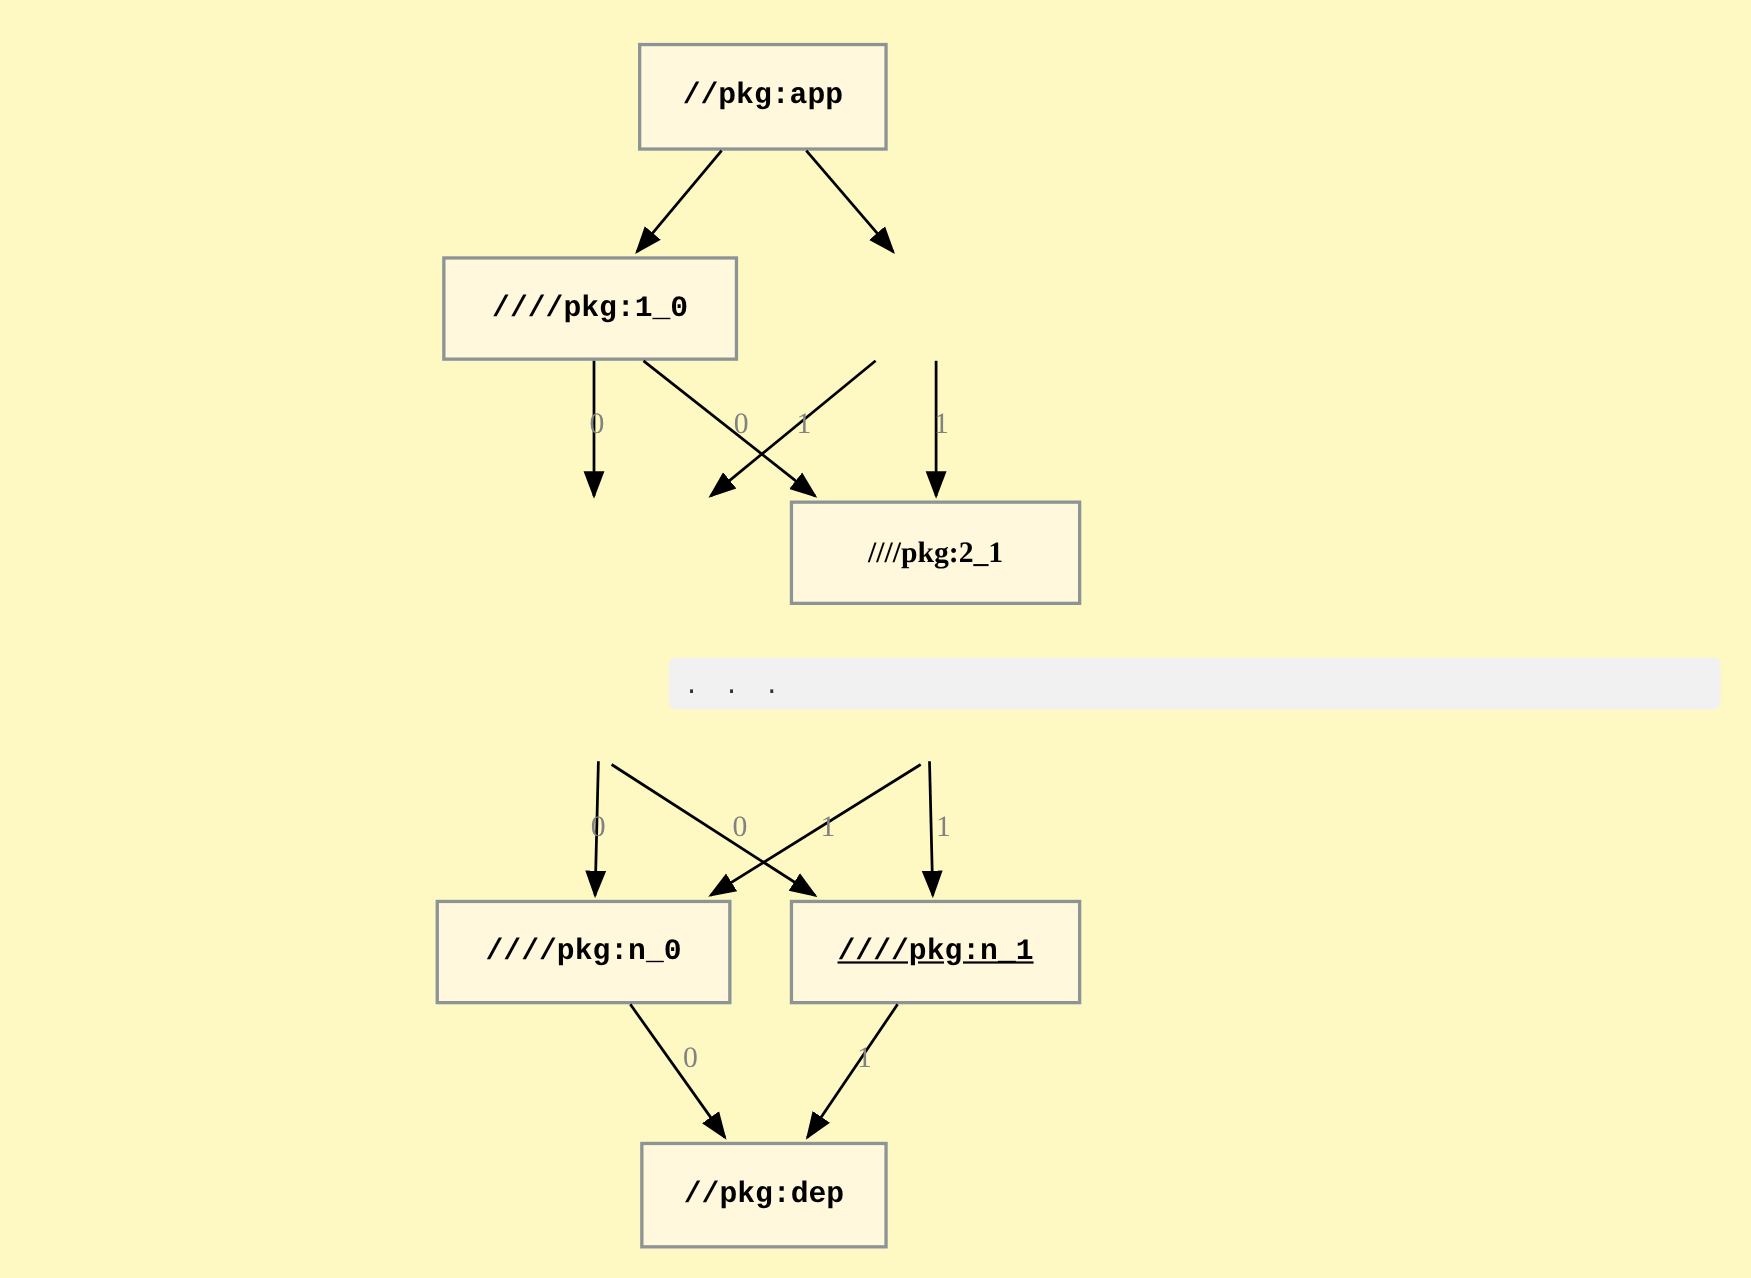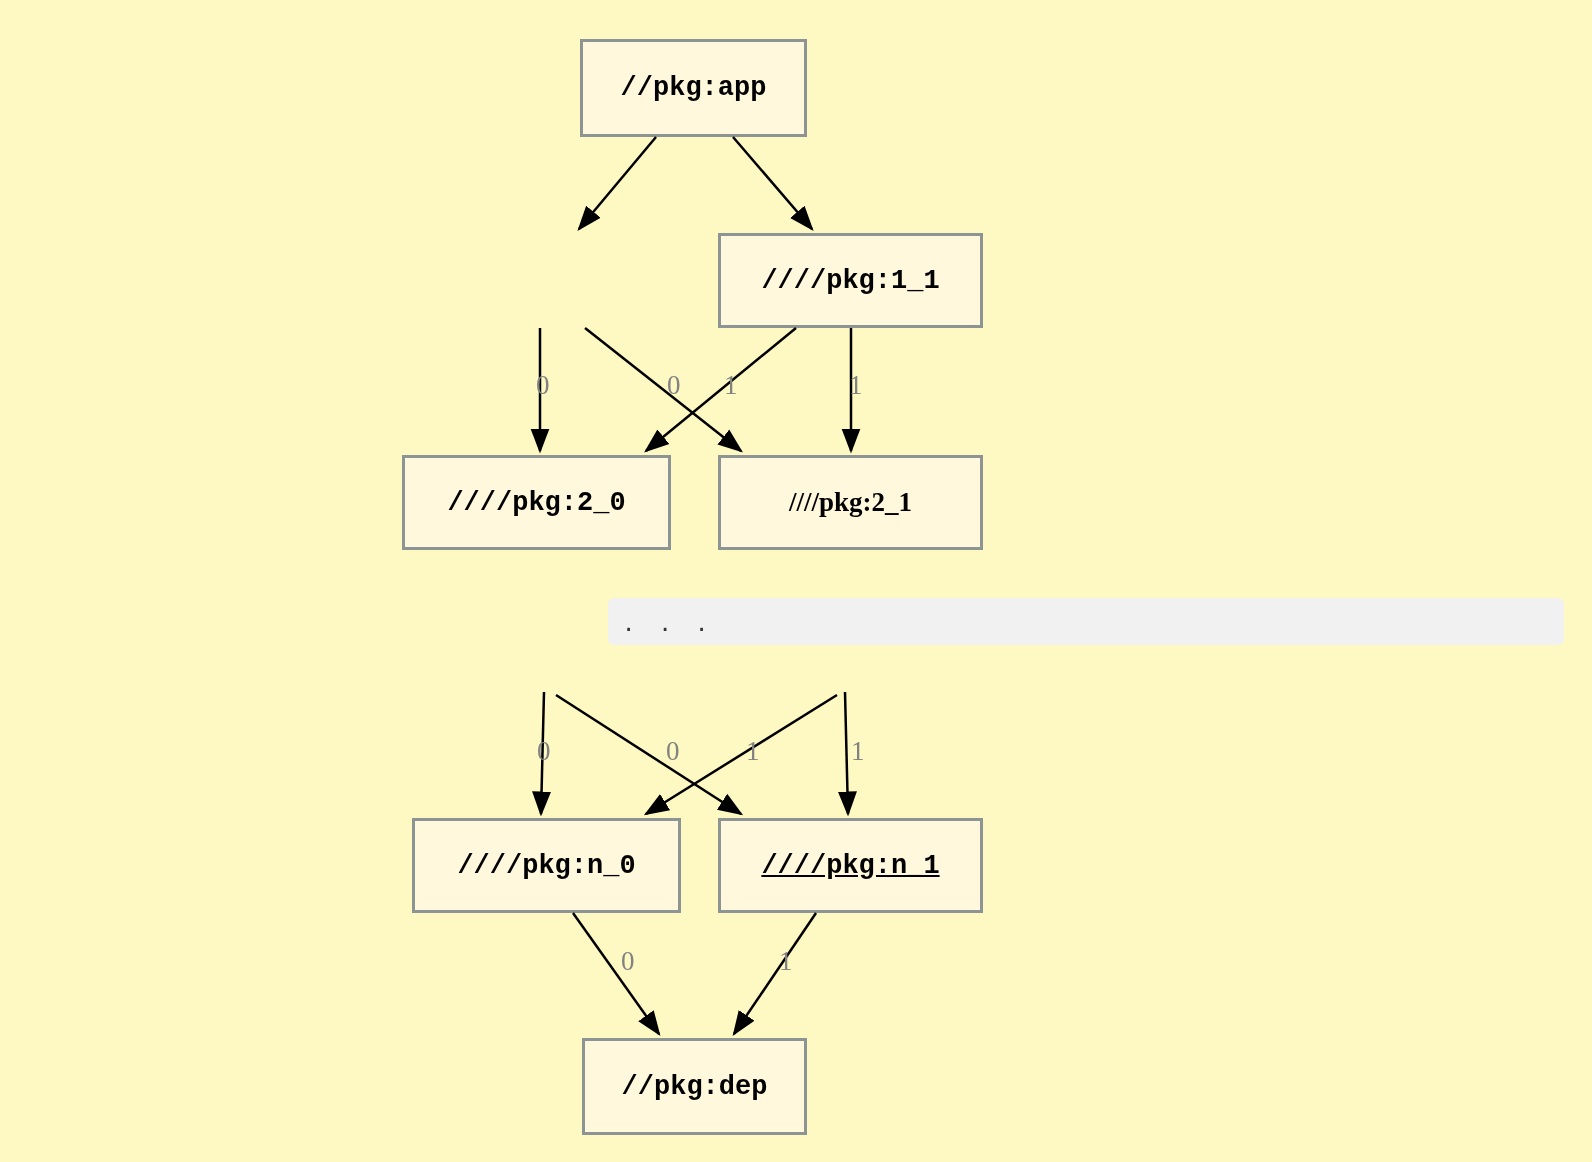--- a/index.html
+++ b/index.html
@@ -57,34 +57,31 @@
 </style>
 </head>
 <body>
 
 <div id="canvas">
 
   <div class="node" style="left:580px; top:39px;  width:227px; height:98px;">
     <span>//pkg:app</span>
   </div>
 
-
-  <div class="node" style="left:718px; top:233px; width:265px; height:95px;">
-    <span>////pkg:1_1</span>
+  <div class="node" style="left:402px; top:233px; width:269px; height:95px;">
+    <span>////pkg:1_0</span>
   </div>
 
-  <div class="node" style="left:402px; top:455px; width:269px; height:95px;">
-    <span>////pkg:2_0</span>
-  </div>
+
 
   <div class="node" style="left:718px; top:455px; width:265px; height:95px;font-family:Liberation Serif, serif;">
     <span>////pkg:2_1</span>
   </div>
 
-  <div class="node" style="left:412px; top:818px; width:269px; height:95px;">
+  <div class="node" style="left:396px; top:818px; width:269px; height:95px;">
     <span>////pkg:n_0</span>
   </div>
 
   <div class="node" style="left:718px; top:818px; width:265px; height:95px;text-decoration:underline;">
     <span>////pkg:n_1</span>
   </div>
 
   <div class="node" style="left:582px; top:1038px; width:225px; height:97px;text-align:center;">
     <span>//pkg:dep</span>
   </div>

